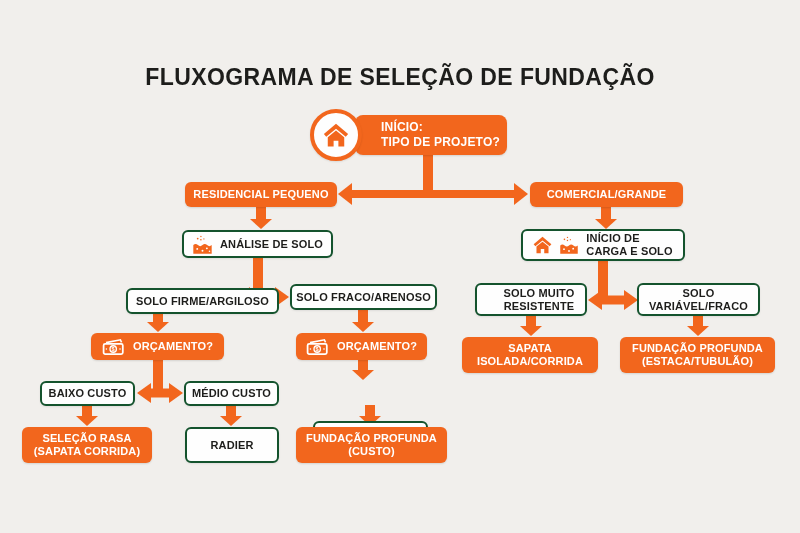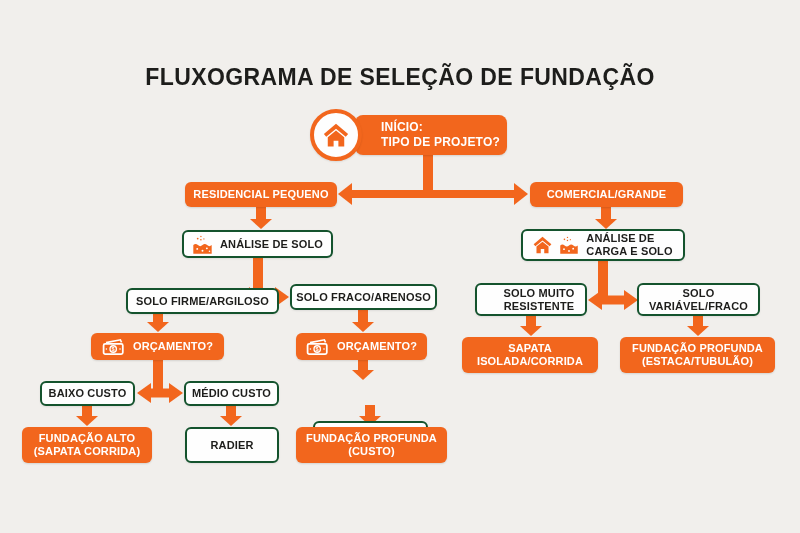--- a/index.html
+++ b/index.html
@@ -202,21 +202,21 @@
             <circle cx="10.2" cy="2.9" r="0.8"></circle>
           <circle cx="13.6" cy="5.6" r="0.7"></circle>
             <rect x="9.4" y="5.8" width="1.5" height="1.5"></rect>
           <path d="M1.5 12.6 q2.6 -2.6 5.25 0 t5.25 0 t5.25 0 t5.25 0 V22.5 H1.5 Z"></path>
         </g>
         <circle cx="6" cy="17" r="1.1" fill="#fefefe"></circle>
         <circle cx="12" cy="19.2" r="1.1" fill="#fefefe"></circle>
         <circle cx="17" cy="16.4" r="1.1" fill="#fefefe"></circle>
       </svg>
       <span class="txt">
-        <span class="ln">ANÁLISE DE</span>
+        <span class="ln">INÍCIO DE</span>
         <span class="ln">CARGA E SOLO</span>
       </span>
     </span>
   </div>
 
   <div class="node outline" style="left:82px;top:288px;width:153px;height:26px;margin-left:44px;">
     <span class="lbl">SOLO FIRME/ARGILOSO</span>
   </div>
   <div class="node outline" style="left:290px;top:284px;width:147px;height:26px;">
     <span class="lbl">SOLO FRACO/ARENOSO</span>
@@ -254,21 +254,21 @@
   </div>
   <div class="node outline" style="left:184px;top:381px;width:95px;height:25px;">
     <span class="lbl">MÉDIO CUSTO</span>
   </div>
   <div class="node outline" style="left:313px;top:381px;width:115px;height:25px;margin-top:40px;">
     <span class="lbl">ALTO CUSTO</span>
   </div>
 
   <div class="node filled" style="left:22px;top:427px;width:130px;height:36px;">
     <span>
-      <span class="ln">FUNDAÇÃO ALTO</span>
+      <span class="ln">SELEÇÃO RASA</span>
       <span class="ln">(SAPATA CORRIDA)</span>
     </span>
   </div>
   <div class="node outline" style="left:185px;top:427px;width:94px;height:36px;">
     <span class="lbl">RADIER</span>
   </div>
   <div class="node filled" style="left:296px;top:427px;width:151px;height:36px;">
     <span>
       <span class="ln">FUNDAÇÃO PROFUNDA</span>
       <span class="ln">(CUSTO)</span>

